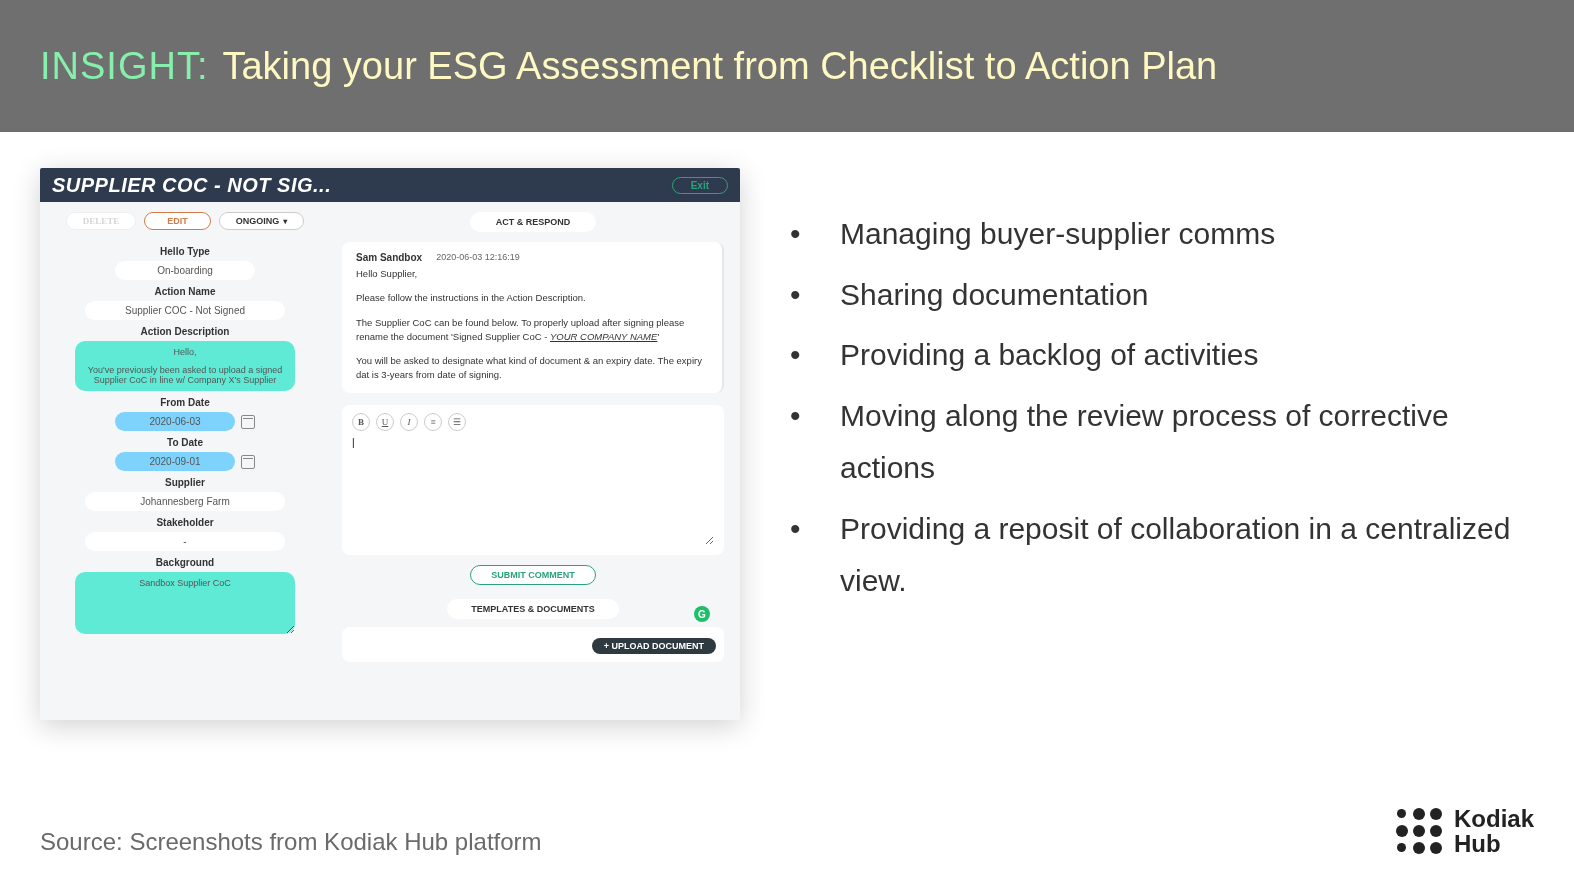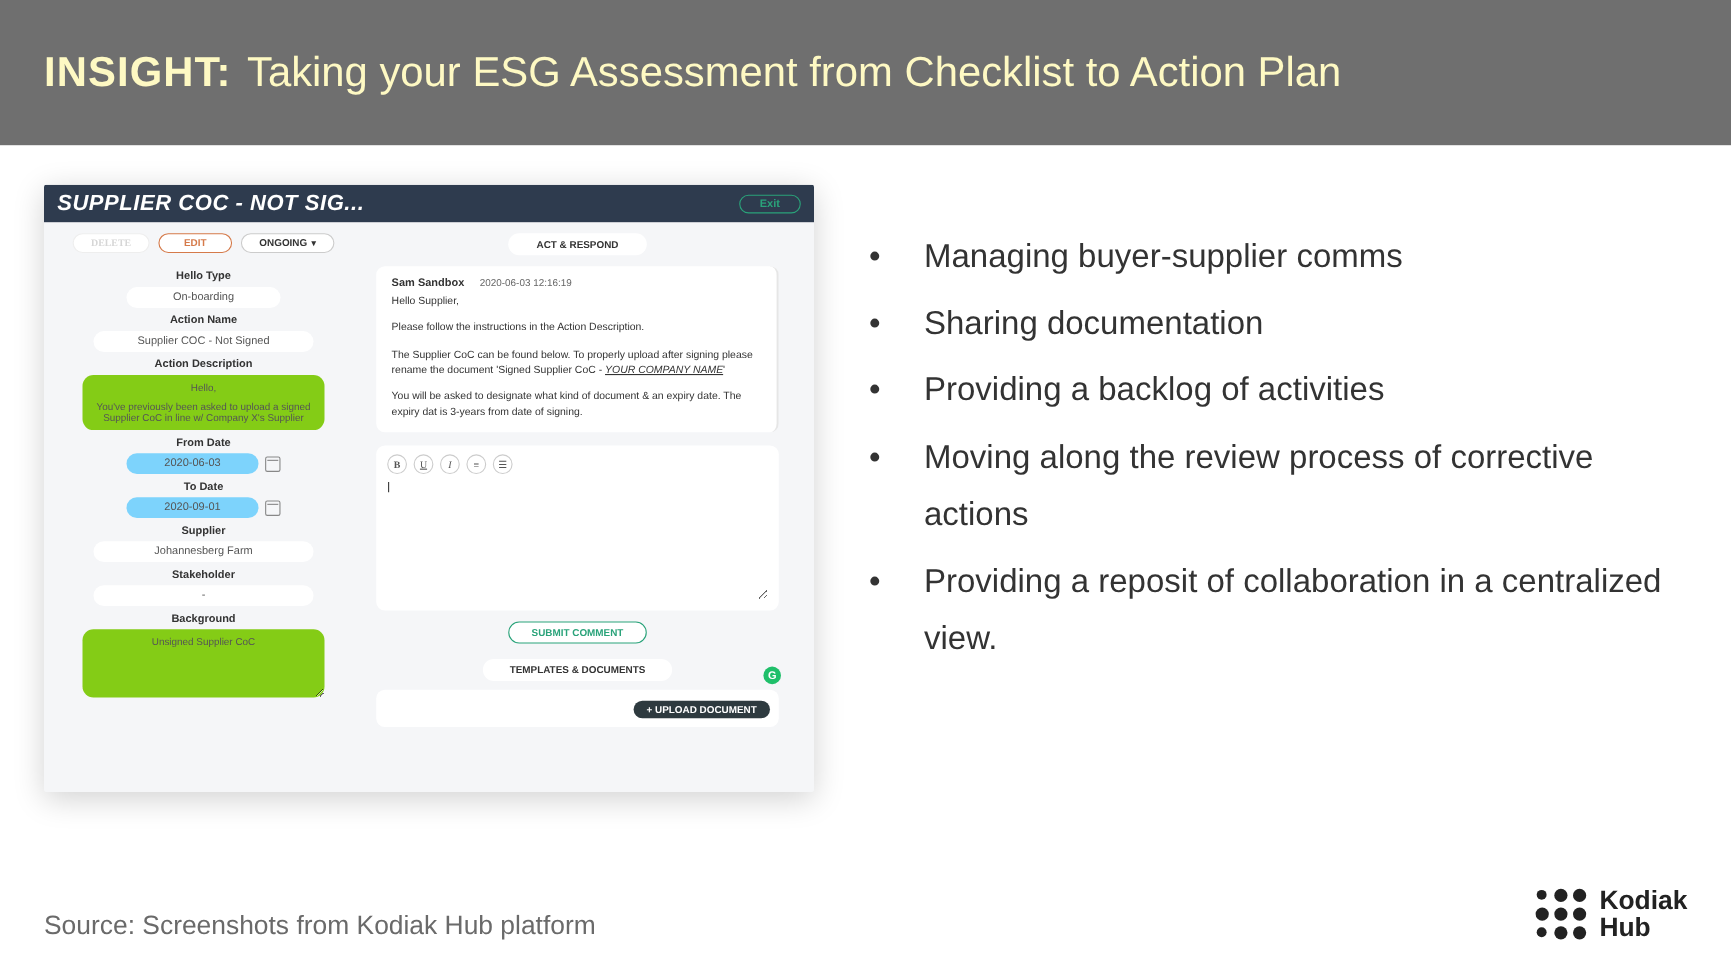--- a/index.html
+++ b/index.html
@@ -1,52 +1,52 @@
 <!DOCTYPE html>
 <html><head>
 <meta charset="utf-8">
 <style>
   * { box-sizing: border-box; margin: 0; padding: 0; }
   body { font-family: Arial, Helvetica, sans-serif; background: #fff; width: 1574px; height: 886px; overflow: hidden; }
 
   
   .title-bar { background: #6f6f6f; height: 132px; display: flex; align-items: center; padding-left: 40px; }
-  .title-bar .insight { color: #fef9c3; font-weight: 700; font-size: 38px; letter-spacing: 1px; margin-right: 14px; }
+  .title-bar .insight { color: #86efac; font-weight: 400; font-size: 38px; letter-spacing: 1px; margin-right: 14px; }
   .title-bar .headline { color: #fef9c3; font-size: 38px; font-weight: 300; }
 
   
   .main { display: flex; padding: 36px 40px 0 40px; gap: 40px; }
   .left { flex: 0 0 700px; }
   .right { flex: 1; padding-top: 40px; }
 
   
   .screenshot {
     width: 700px; height: 552px; background: #f5f6f8; border-radius: 2px;
     box-shadow: 0 6px 28px rgba(0,0,0,0.18);
     overflow: hidden; position: relative;
   }
   .s-header { background: #2e3b4e; height: 34px; display: flex; align-items: center; justify-content: space-between; padding: 0 12px; }
   .s-header-title { color: #fff; font-weight: 800; font-size: 20px; font-style: italic; letter-spacing: 0.5px; }
   .s-exit { border: 1px solid #2aa37a; color: #2aa37a; background: transparent; border-radius: 14px; padding: 2px 18px; font-size: 10px; font-weight: 600; }
 
   .s-body { display: flex; height: calc(100% - 34px); }
   .s-left { flex: 0 0 290px; padding: 10px 12px; display: flex; flex-direction: column; align-items: center; }
-  .s-right { flex: 1; padding: 10px 32px 10px 12px; position: relative; }
+  .s-right { flex: 1; padding: 10px 16px 10px 12px; position: relative; }
 
   .btn-row { display: flex; gap: 8px; margin-bottom: 10px; }
   .pill-btn { border-radius: 16px; padding: 3px 16px; font-size: 9px; font-weight: 700; background: #fff; }
   .delete-btn { color: #d6d6d6; border: 1px solid #eee; font-family: Liberation Serif, serif; }
   .edit-btn { color: #d57a4a; border: 1px solid #d57a4a; padding: 3px 22px; text-align: center; }
   .ongoing-btn { color: #333; border: 1px solid #ccc; display: flex; align-items: flex-end; gap: 4px; }
   .caret { font-size: 8px; }
 
   .field-label { font-size: 10px; font-weight: 700; color: #333; margin-top: 6px; text-align: center; }
   .field-pill { background: #fff; border-radius: 14px; padding: 4px 14px; font-size: 10px; color: #555; margin-top: 4px; min-width: 140px; text-align: center; }
   .field-pill.wide { min-width: 200px; }
-  .field-box { background: #84cc16; border-radius: 10px; padding: 6px 10px; font-size: 9px; color: #555; margin-top: 4px; width: 220px; text-align: center; position: relative; }
+  .field-box { background: #5eead4; border-radius: 10px; padding: 6px 10px; font-size: 9px; color: #555; margin-top: 4px; width: 220px; text-align: center; position: relative; }
   .field-box.tall { height: 62px; resize: both; overflow: hidden; }
   .date-row { display: flex; align-items: center; gap: 6px; margin-top: 4px; }
   .date-pill { background: #7dd3fc; border-radius: 14px; padding: 4px 14px; font-size: 10px; color: #555; min-width: 120px; text-align: center; }
   .cal-icon { width: 14px; height: 14px; border: 1px solid #888; border-radius: 2px; position: relative; display: inline-block; }
   .cal-icon::before { content: ''; position: absolute; top: 2px; left: 1px; right: 1px; height: 1px; background: #888; }
 
   .act-tab { background: #fff; border-radius: 18px; padding: 5px 26px; font-size: 9px; font-weight: 800; color: #333; margin: 0 auto 10px auto; width: fit-content; }
   .msg-block { background: #fff; border-radius: 8px; padding: 10px 14px; font-size: 10px; color: #333; margin-bottom: 12px; border-right: 2px solid #e6e6e6; }
   .msg-head { display: flex; gap: 14px; }
   .msg-name { font-weight: 700; font-size: 10px; }
@@ -134,21 +134,21 @@
           </div>
 
           <div class="field-label">Supplier</div>
           <div class="field-pill wide">Johannesberg Farm</div>
 
           <div class="field-label">Stakeholder</div>
           <div class="field-pill wide">-</div>
 
           <div class="field-label">Background</div>
           <div class="field-box tall">
-            <span>Unsigned Supplier CoC</span>
+            <span>Sandbox Supplier CoC</span>
           </div>
         </div>
 
         <div class="s-right">
           <div class="act-tab">ACT &amp; RESPOND</div>
 
           <div class="msg-block">
             <div class="msg-head">
               <span class="msg-name">Sam Sandbox</span>
               <span class="msg-time">2020-06-03 12:16:19</span>

